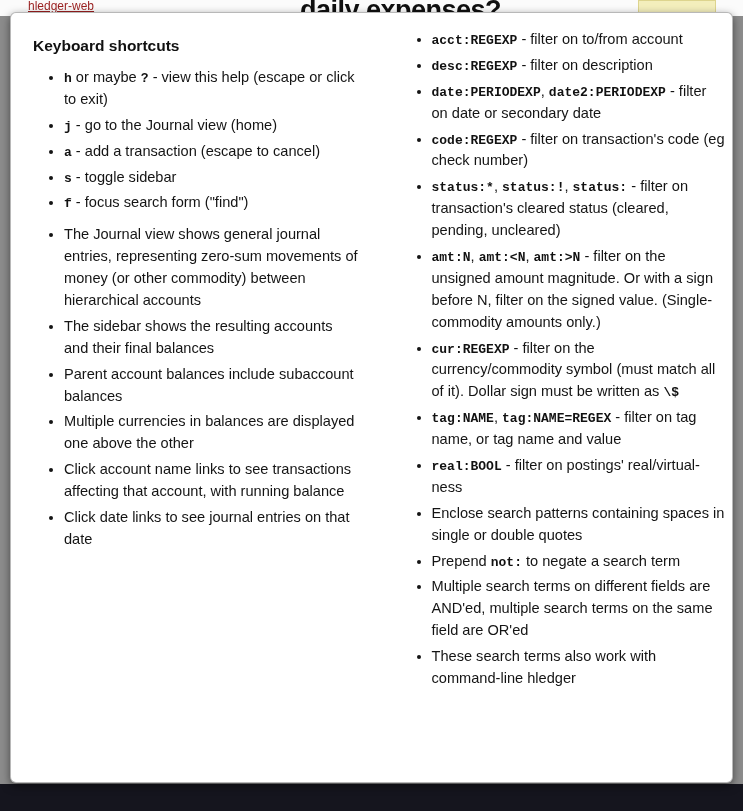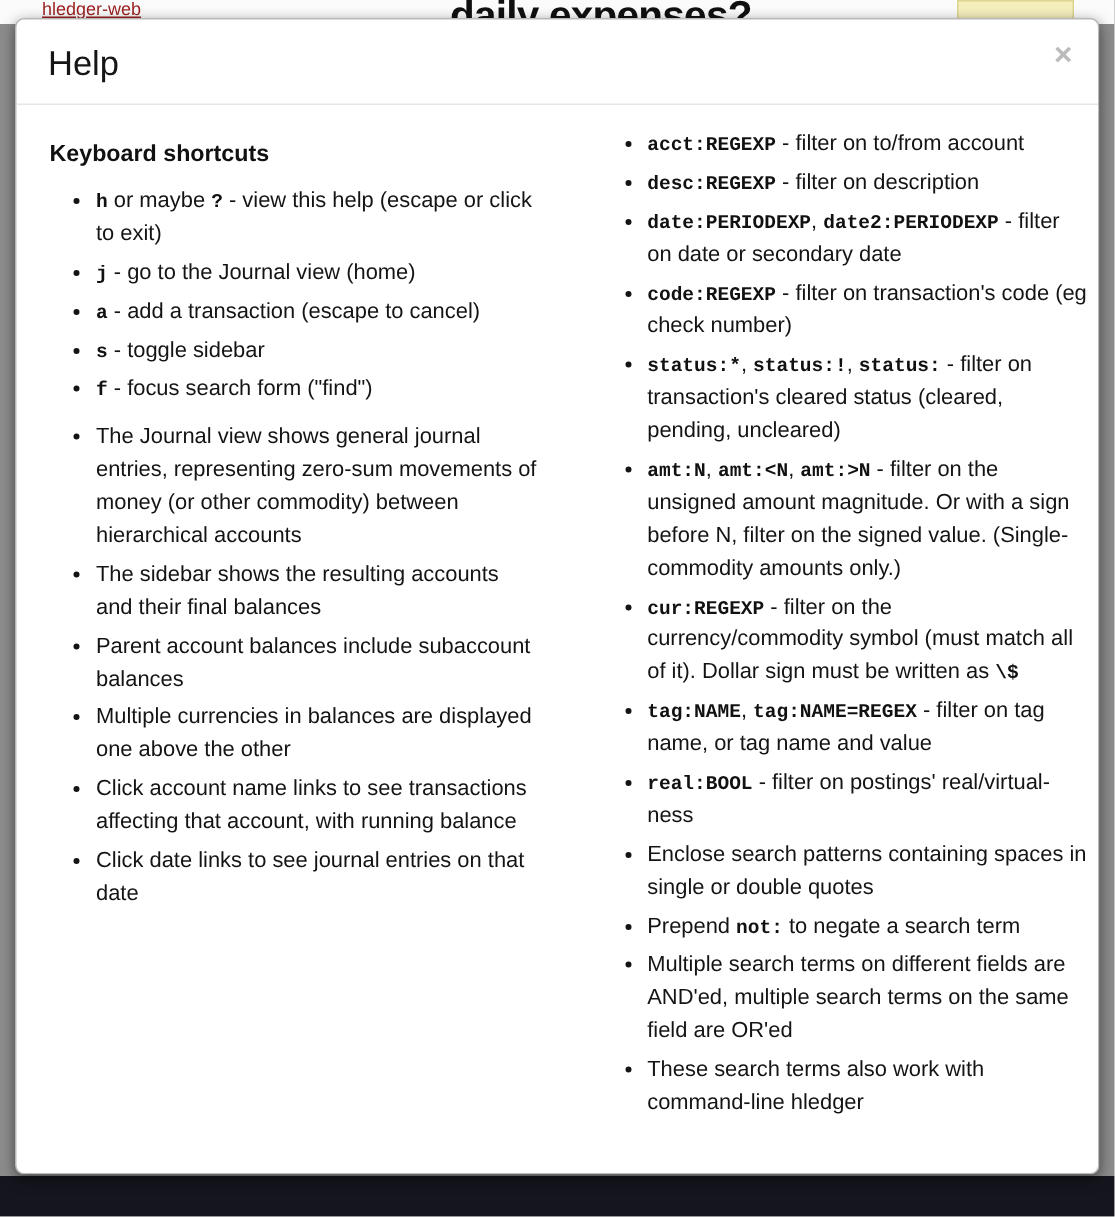--- a/index.html
+++ b/index.html
@@ -116,24 +116,20 @@
 <body>
 
 <div class="page-strip">
   <a class="brand">hledger-web</a>
   <div class="page-title-frag">daily expenses?</div>
   <div class="page-input"></div>
 </div>
 <div class="footer-bar"></div>
 
 <div class="modal">
-  <div class="modal-header">
-    <h2 class="modal-title">Help</h2>
-    <button class="close">×</button>
-  </div>
   <div class="modal-body">
     <div class="col">
       <h3 class="section-heading">Keyboard shortcuts</h3>
       <ul class="help-list">
           <li><code>h</code><span> or maybe </span><code>?</code><span> - view this help (escape or click to exit)</span></li>
           <li><code>j</code><span> - go to the Journal view (home)</span></li>
           <li><code>a</code><span> - add a transaction (escape to cancel)</span></li>
           <li><code>s</code><span> - toggle sidebar</span></li>
           <li><code>f</code><span> - focus search form ("find")</span></li>
         </ul>

